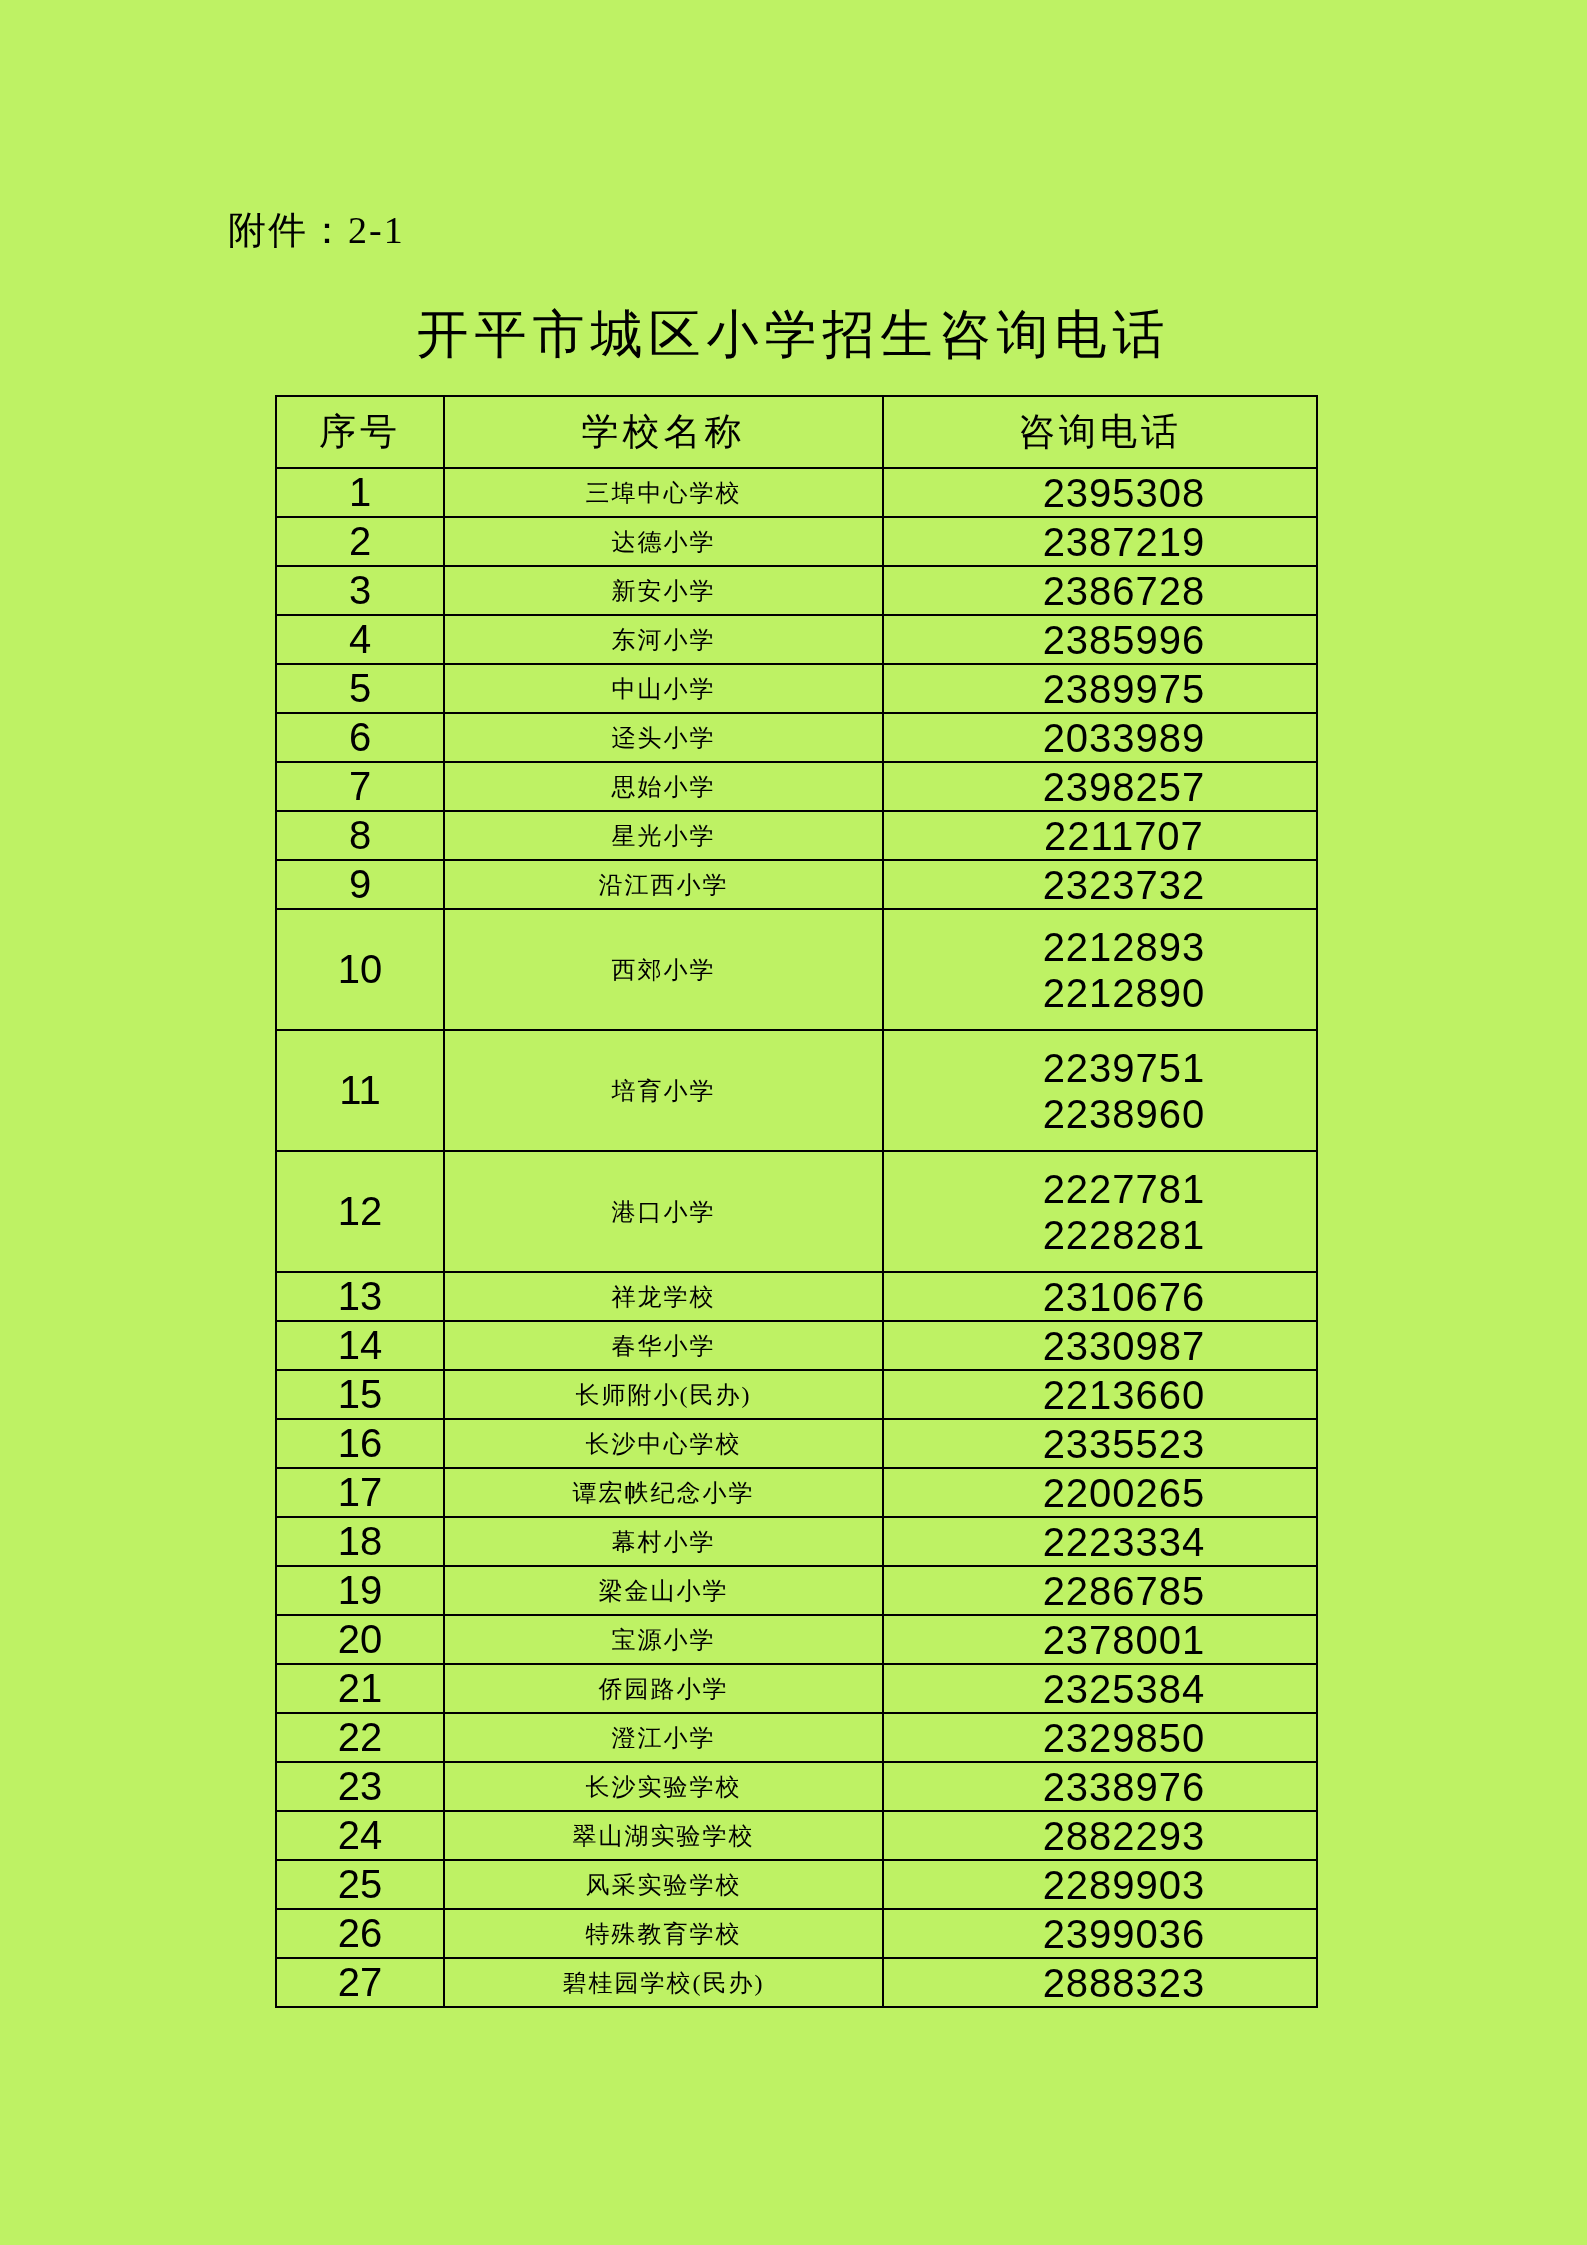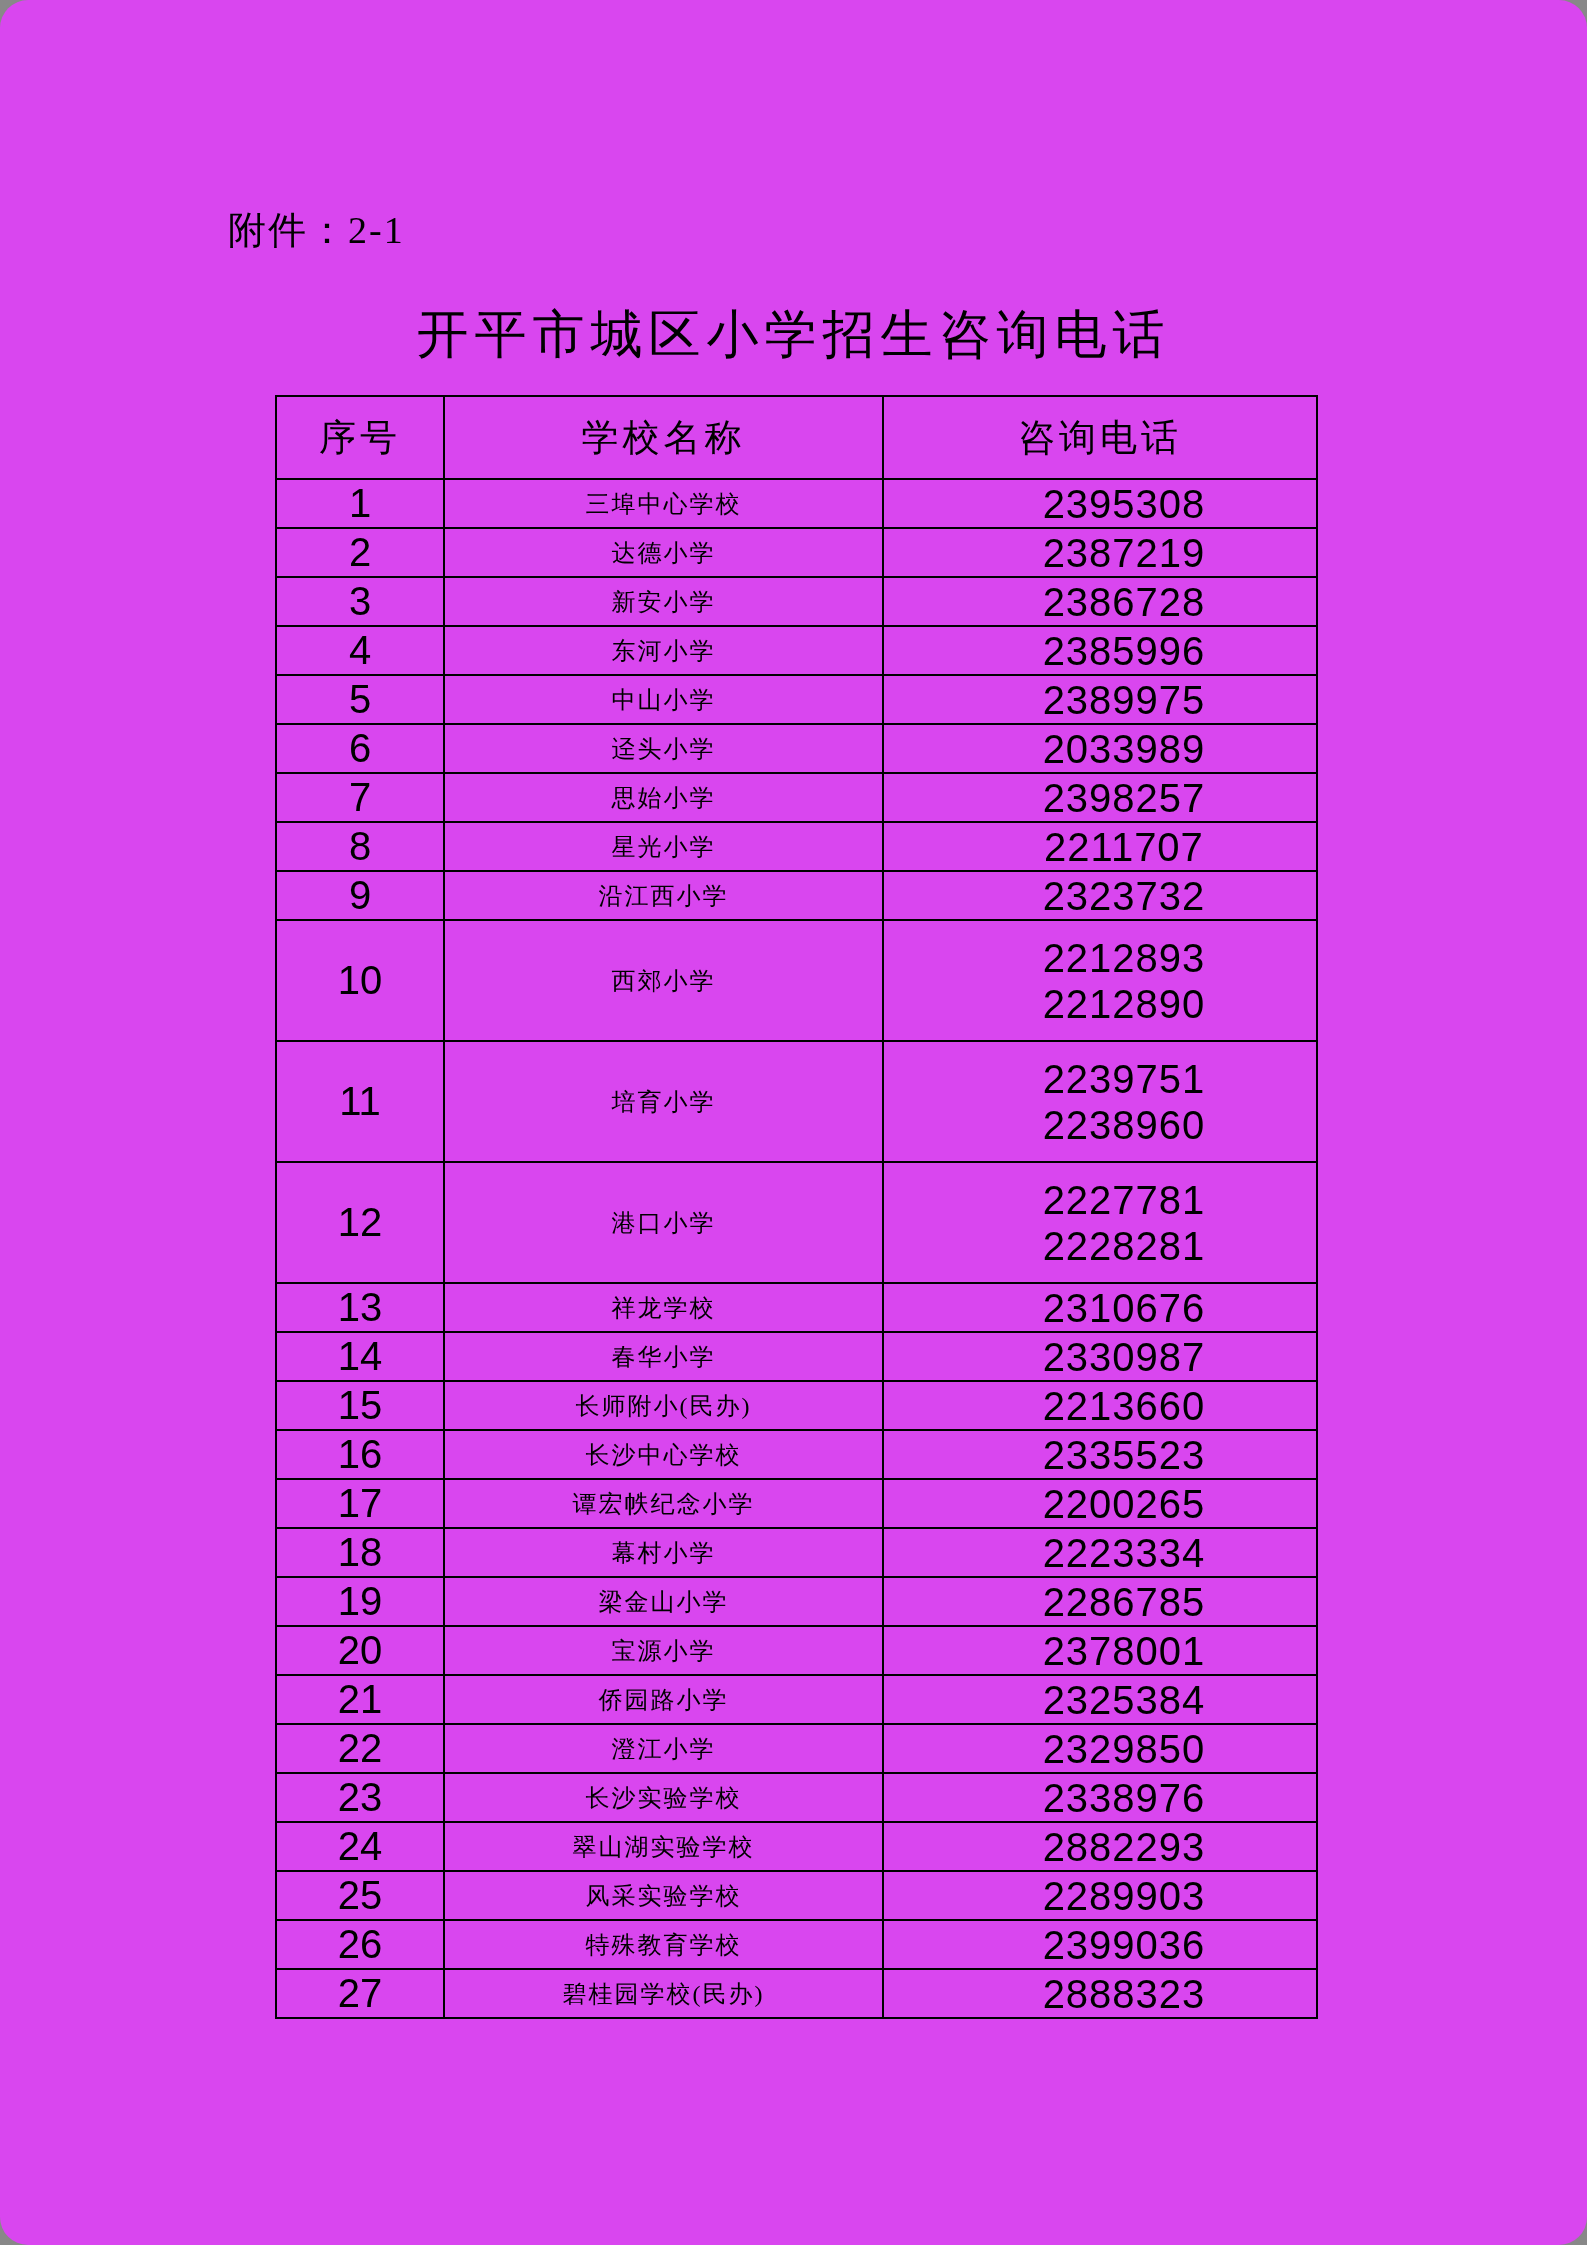--- a/index.html
+++ b/index.html
@@ -2,25 +2,24 @@
 <html><head>
 <meta charset="utf-8">
 <style>
   * { margin: 0; padding: 0; box-sizing: border-box; }
   html, body { background: #888; }
   .page {
     position: relative;
     width: 1587px;
     height: 2245px;
     margin: 0 auto;
-    background: #d946ef;
+    background: #bef264;
     font-family: "Liberation Serif", "DejaVu Serif", serif;
     color: #000000;
     overflow: hidden;
-    border-radius: 28px;
   }
   .attachment-label {
     position: absolute;
     left: 228px;
     top: 205px;
     font-size: 38px;
     letter-spacing: 2px;
     white-space: nowrap;
   }
   .doc-title {
@@ -45,21 +44,21 @@
   .phone-table td {
     border: 2px solid #000000;
     text-align: center;
     vertical-align: middle;
     padding: 0;
     overflow: hidden;
   }
   .phone-table col.c-no     { width: 168px; }
   .phone-table col.c-school { width: 439px; }
   .phone-table col.c-phone  { width: 434px; }
-  .phone-table thead tr { height: 83px; }
+  .phone-table thead tr { height: 72px; }
   .phone-table th {
     font-size: 37px;
     font-weight: normal;
     letter-spacing: 4px;
   }
   .phone-table tbody tr { height: 49px; }
   .phone-table tbody tr.tall { height: 121px; }
   .cell-no {
     font-size: 40px;
     font-family: "Liberation Sans", "DejaVu Sans", sans-serif;

